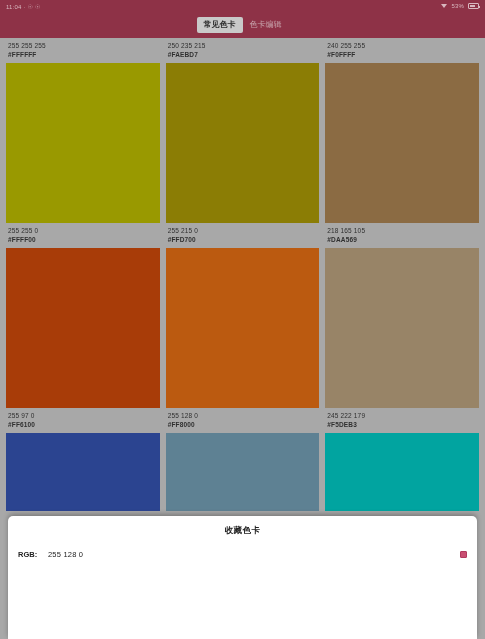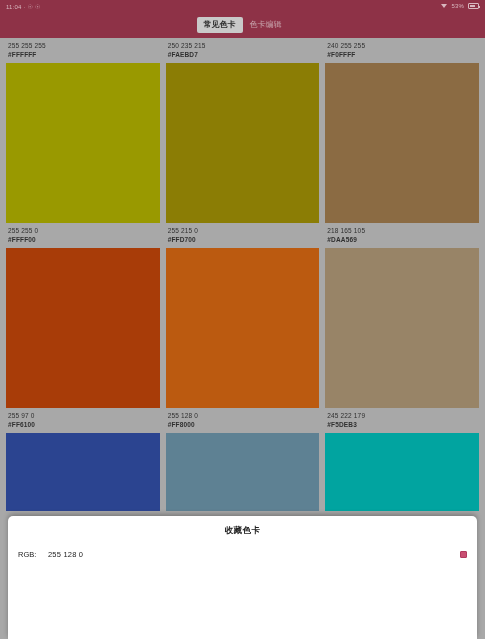--- a/index.html
+++ b/index.html
@@ -154,21 +154,21 @@
   }
   .sheet-row {
     display: flex;
     align-items: center;
     padding: 0 10px;
     height: 26px;
     margin-top: 4px;
   }
   .sheet-key {
     font-size: 7.5px;
-    font-weight: normal;
+    font-weight: bold;
     color: #222;
     width: 30px;
     flex: 0 0 30px;
     white-space: nowrap;
   }
   .sheet-val {
     font-size: 7.5px;
     color: #222;
     flex: 1 1 auto;
     white-space: nowrap;

